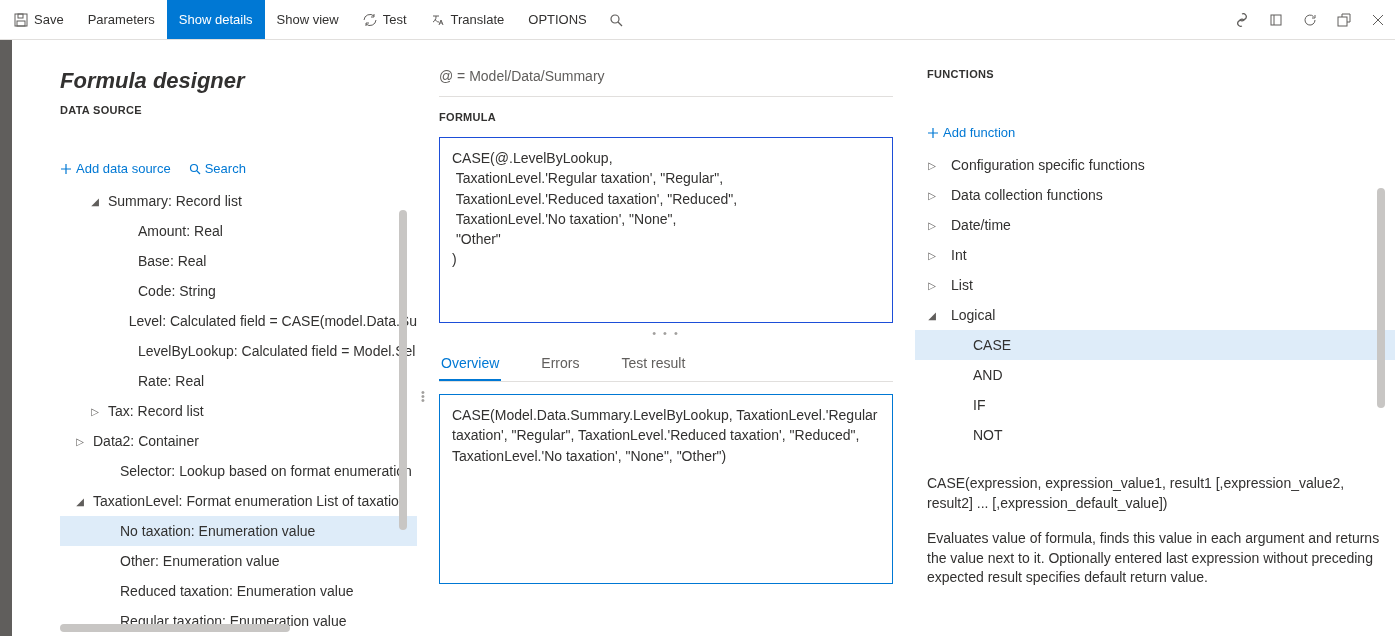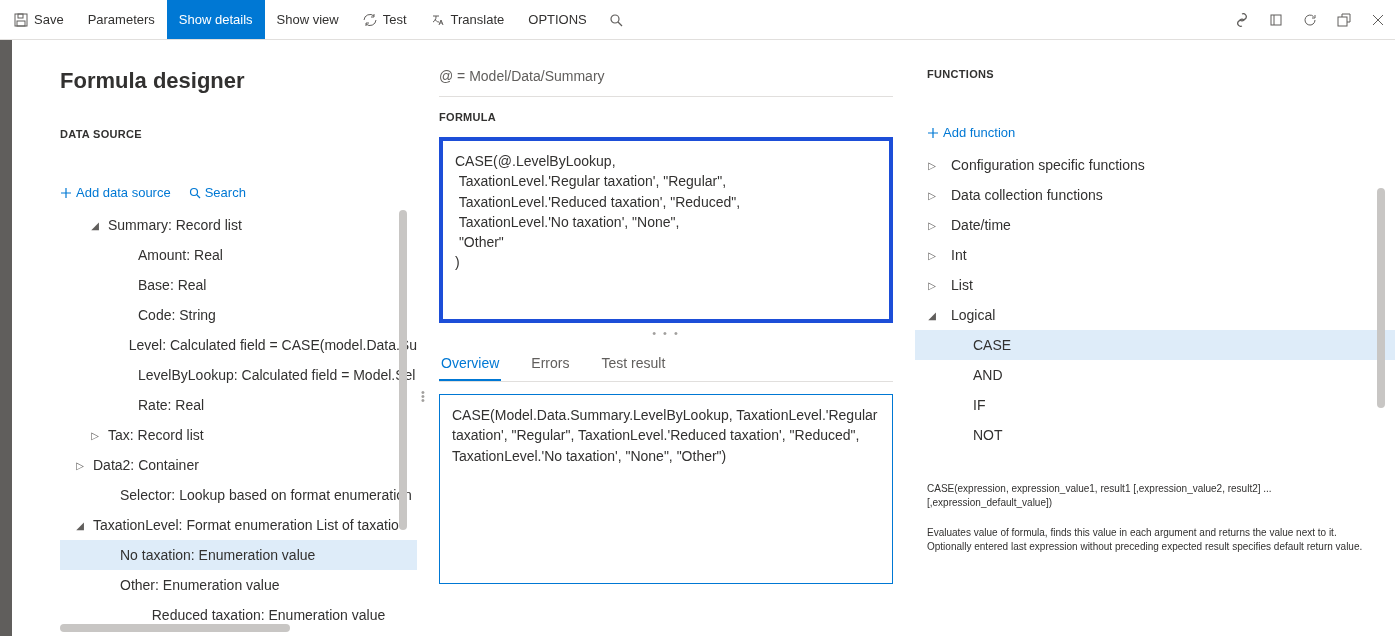--- a/index.html
+++ b/index.html
@@ -7,46 +7,46 @@
 .toolbar { height: 40px; border-bottom: 1px solid #e1dfdd; display: flex; align-items: stretch; padding-left: 2px; }
 .toolbar .tbtn { display: flex; align-items: center; gap: 6px; padding: 4px 12px; cursor: pointer; font-size: 13px; color: #323130; }
 .toolbar .tbtn.active { background: #0078d4; color: #fff; }
 .toolbar .tbtn .ticon { width: 14px; height: 14px; display: inline-flex; align-items: center; justify-content: center; }
 .toolbar-spacer { flex: 1; }
 .toolbar .ticon svg { stroke: #605e5c; }
 .toolbar .tbtn.iconly { padding: 0 10px; }
 .left-gutter { position: absolute; left: 0; top: 40px; bottom: 0; width: 12px; background: #605e5c; }
 .main { position: absolute; left: 12px; right: 0; top: 40px; bottom: 0; display: flex; }
 .col-left { width: 405px; padding: 28px 0 0 48px; position: relative; }
-.col-left h1 { font-size: 22px; font-weight: 600; margin-bottom: 34px; }
+.col-left h1 { font-size: 22px; font-weight: 600; margin-bottom: 10px; font-style: italic; }
 .section-label { font-size: 11px; font-weight: 600; letter-spacing: 0.3px; color: #323130; margin-bottom: 14px; }
 .actions { display: flex; gap: 18px; margin-bottom: 10px; margin-top: 45px; }
 .link-action { color: #0078d4; cursor: pointer; display: flex; align-items: center; gap: 4px; font-size: 13px; }
 .tree { position: relative; font-size: 14px; color: #323130; padding-bottom: 20px; }
 .tree-item { display: flex; align-items: center; height: 30px; cursor: pointer; overflow: hidden; white-space: nowrap; position: relative; }
 .tree-item .caret { width: 10px; display: inline-flex; justify-content: center; margin-right: 8px; color: #605e5c; font-size: 10px; }
 .tree-item.selected::before { content: ""; position: absolute; left: -48px; right: 0; top: 0; bottom: 0; background: #deecf9; z-index: -1; }
 .tree-scroll { position: absolute; top: 170px; right: 10px; width: 8px; height: 320px; background: #c8c6c4; border-radius: 4px; }
 .hscroll-thumb { position: absolute; bottom: 4px; left: 48px; width: 230px; height: 8px; background: #c8c6c4; border-radius: 4px; }
 .col-mid { flex: 1; padding: 28px 22px 0 22px; position: relative; }
 .path-line { font-size: 14px; color: #605e5c; padding-bottom: 12px; border-bottom: 1px solid #e1dfdd; margin-bottom: 14px; }
-.formula-box { border: 4px solid #1d4ed8; padding: 10px 12px; font-size: 14px; line-height: 1.45; height: 186px; white-space: pre; font-family: "Segoe UI", Arial, sans-serif; margin-bottom: 4px; }
+.formula-box { border: 1px solid #1d4ed8; padding: 10px 12px; font-size: 14px; line-height: 1.45; height: 186px; white-space: pre; font-family: "Segoe UI", Arial, sans-serif; margin-bottom: 4px; }
 .dots-mid { text-align: center; color: #a19f9d; font-size: 11px; letter-spacing: 2px; }
 .drag-dots { position: absolute; left: 4px; top: 350px; color: #a19f9d; font-size: 11px; line-height: 4px; }
-.tabrow { display: flex; gap: 28px; border-bottom: 1px solid #e1dfdd; margin-top: 6px; }
+.tabrow { display: flex; gap: 38px; border-bottom: 1px solid #e1dfdd; margin-top: 6px; }
 .tabrow .tab { padding: 10px 2px 8px 2px; cursor: pointer; color: #605e5c; font-size: 14px; }
 .tabrow .tab.active { color: #0078d4; border-bottom: 2px solid #0078d4; font-weight: 400; }
 .overview-box { border: 1px solid #0078d4; padding: 10px 12px; font-size: 14px; line-height: 1.45; margin-top: 12px; height: 190px; }
 .col-right { width: 480px; padding: 28px 5px 0 12px; position: relative; }
 .func-list { font-size: 14px; }
 .func-item { display: flex; align-items: center; height: 30px; cursor: pointer; position: relative; }
 .func-item .caret { width: 10px; margin-right: 14px; font-size: 10px; color: #605e5c; display: inline-flex; justify-content: center; }
 .func-item.child { padding-left: 46px; }
 .func-item.selected::before { content: ""; position: absolute; left: -12px; right: -22px; top: 0; bottom: 0; background: #deecf9; z-index: -1; }
-.func-desc { margin-top: 32px; font-size: 10px; line-height: 1.4; padding-right: 10px; }
+.func-desc { margin-top: 24px; font-size: 14px; line-height: 1.4; padding-right: 10px; }
 .func-desc p { margin-bottom: 16px; }
 .right-scroll { position: absolute; top: 148px; right: 10px; width: 8px; height: 220px; background: #c8c6c4; border-radius: 4px; }
 .plus-svg { width: 12px; height: 12px; }
 svg { display: block; }
 </style>
 </head>
 <body>
 
 <div class="toolbar">
   <div class="tbtn">
@@ -204,21 +204,21 @@
           <span>TaxationLevel: Format enumeration List of taxatio</span>
         </div>
         <div class="tree-item selected" style="padding-left: 42px;">
           <span class="caret"></span>
           <span>No taxation: Enumeration value</span>
         </div>
         <div class="tree-item" style="padding-left: 42px;">
           <span class="caret"></span>
           <span>Other: Enumeration value</span>
         </div>
-        <div class="tree-item" style="padding-left: 42px; justify-content: center;">
+        <div class="tree-item" style="padding-left: 42px;">
           <span class="caret"></span>
           <span>Reduced taxation: Enumeration value</span>
         </div>
         <div class="tree-item" style="padding-left: 42px;">
           <span class="caret"></span>
           <span>Regular taxation: Enumeration value</span>
         </div>
       </div>
     <div class="tree-scroll"></div>
     <div class="hscroll-thumb"></div>

